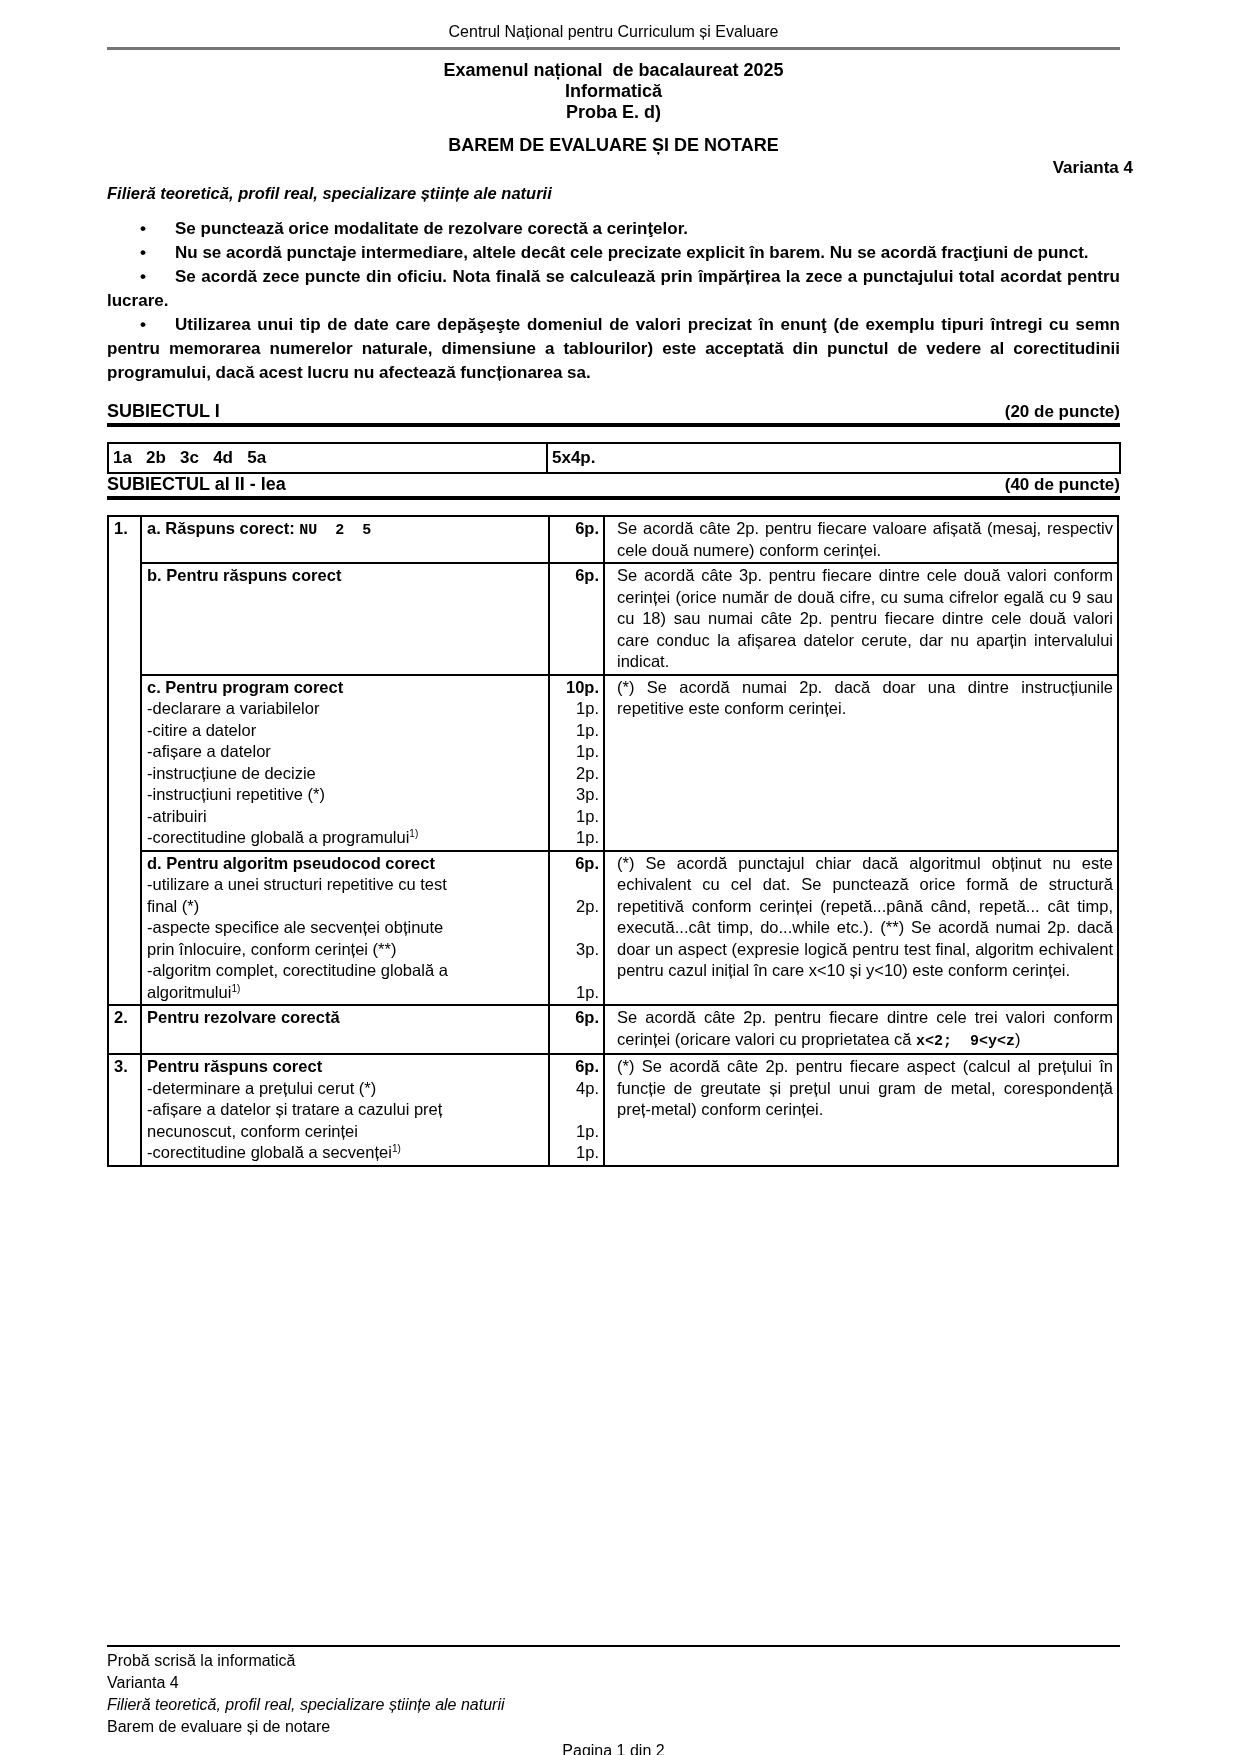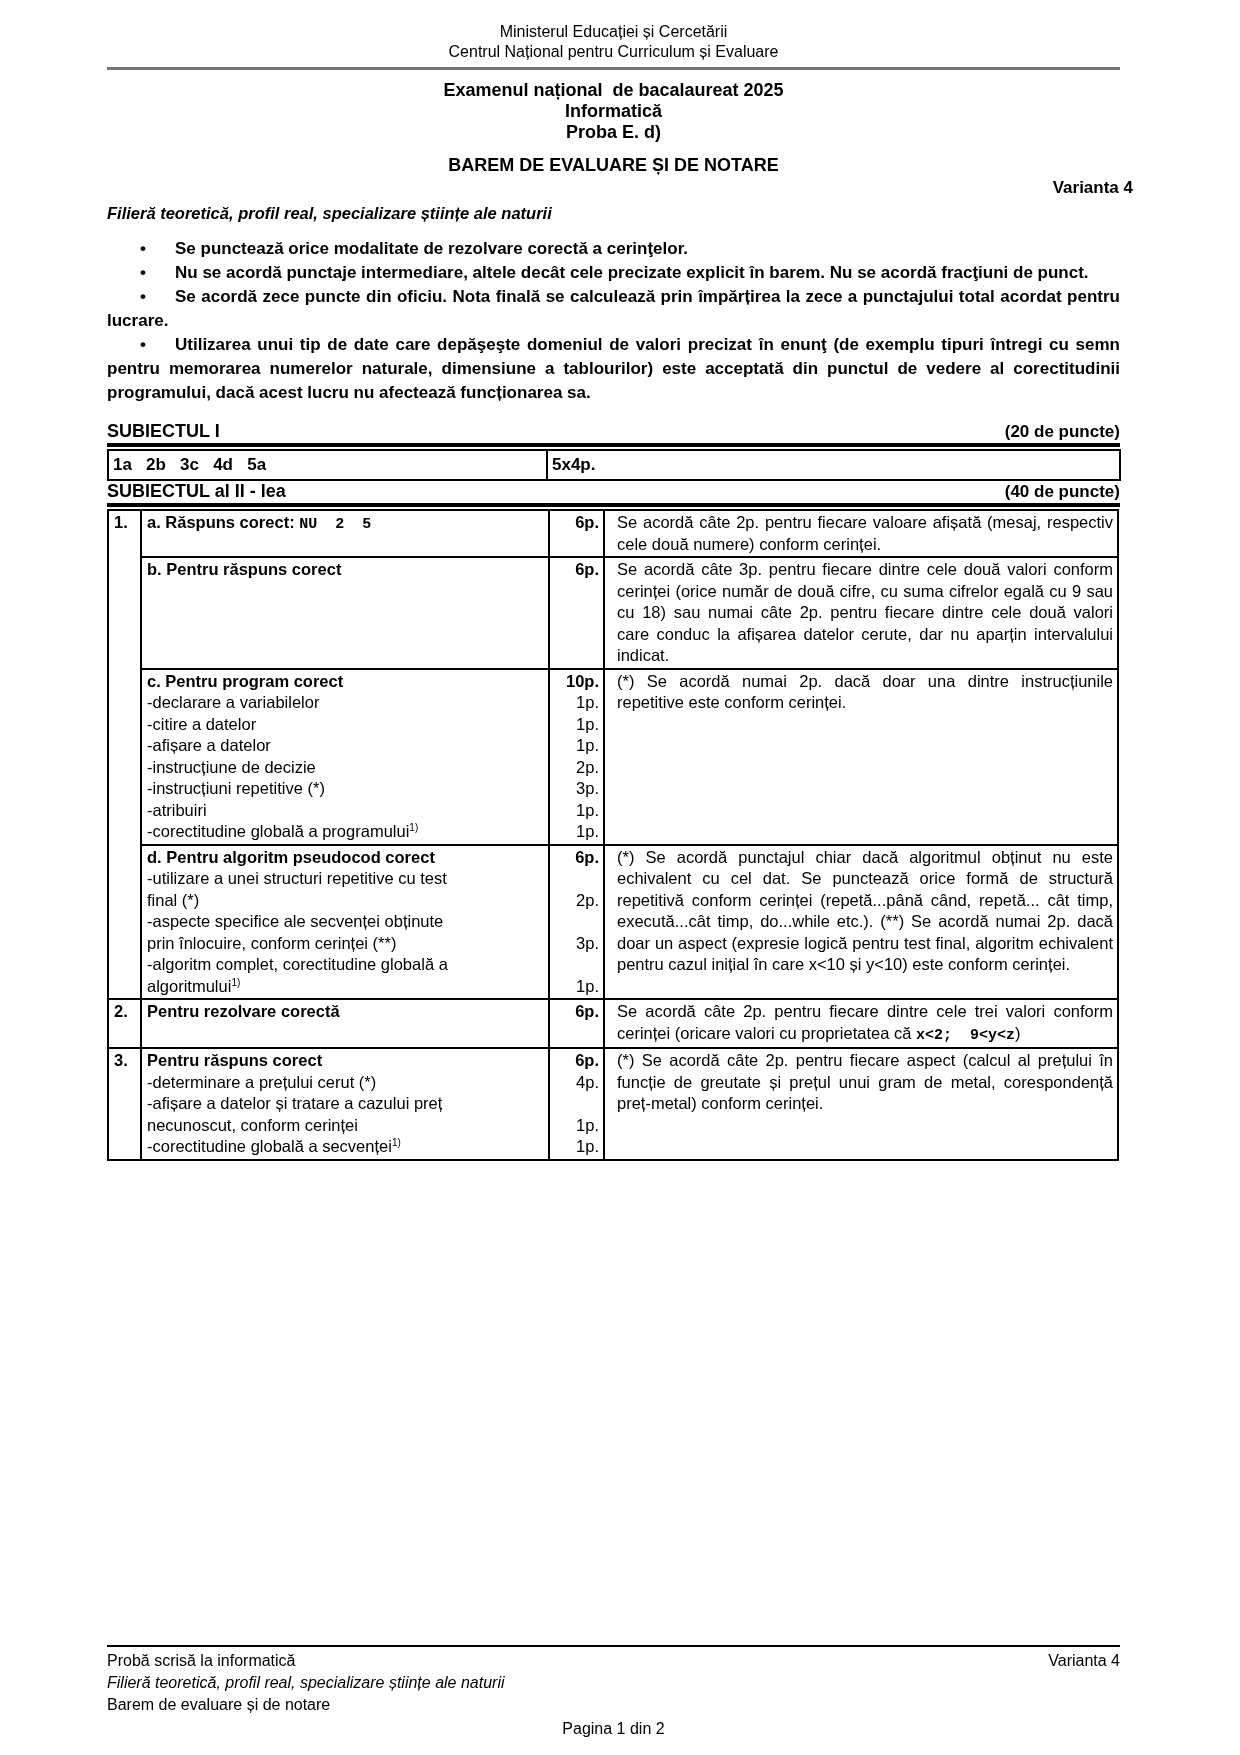--- a/index.html
+++ b/index.html
@@ -24,49 +24,48 @@
 
   
   .sec-head{display:flex;justify-content:space-between;align-items:flex-end;
             border-bottom:4px solid #000;padding-bottom:1px;}
   .sec-head .t{font-weight:bold;font-size:18px;line-height:21px;}
   .sec-head .p{font-weight:bold;font-size:17px;line-height:21px;}
   .sh1{margin-top:16px;}
   .sh2{margin-top:0;}
 
   
-  table{border-collapse:collapse;table-layout:fixed;width:1012px;margin-top:2px;}
+  table{border-collapse:collapse;table-layout:fixed;width:1012px;margin-top:15px;}
   td{border:2px solid #000;vertical-align:top;padding:1px 4px;}
   .s1-table td{font-weight:bold;font-size:17px;line-height:26px;}
   .s1-ans{white-space:pre;}
   .s2-table td{font-size:16.5px;line-height:21.5px;}
   td.num{font-weight:bold;text-align:left;padding-left:5px;}
   td.desc{padding-left:5px;padding-right:8px;}
   td.pts{text-align:right;padding-right:4px;padding-left:0;}
   td.expl{text-align:justify;padding-left:12px;padding-right:4px;}
   .ln{white-space:nowrap;min-height:21.5px;}
   .pl{min-height:21.5px;}
   .b{font-weight:bold;}
   .code{font-family:"Liberation Mono",monospace;font-weight:bold;font-size:15px;white-space:pre;}
   sup{font-size:10px;line-height:0;vertical-align:super;}
 
   
   .footer{position:absolute;left:107px;top:1645px;width:1013px;font-size:16px;line-height:22px;}
   .foot-rule{height:2px;background:#000;margin-bottom:3px;}
-  .foot-row{display:flex;justify-content:space-between;}
+  .foot-row{display:flex;justify-content:flex-end;flex-direction:column;}
   .foot-italic{font-style:italic;}
   .foot-page{text-align:center;margin-top:2px;}
 </style>
 </head>
 <body>
 
 <div class="page">
   <div class="content">
 
-    <div class="org">Ministerul Educației și Cercetării</div>
     <div class="org">Centrul Național pentru Curriculum și Evaluare</div>
     <div class="head-rule"></div>
 
     <div class="exam-block">
       <div class="exam-title">Examenul național  de bacalaureat 2025</div>
       <div>Informatică</div>
       <div>Proba E. d)</div>
     </div>
 
     <div class="barem-block">

